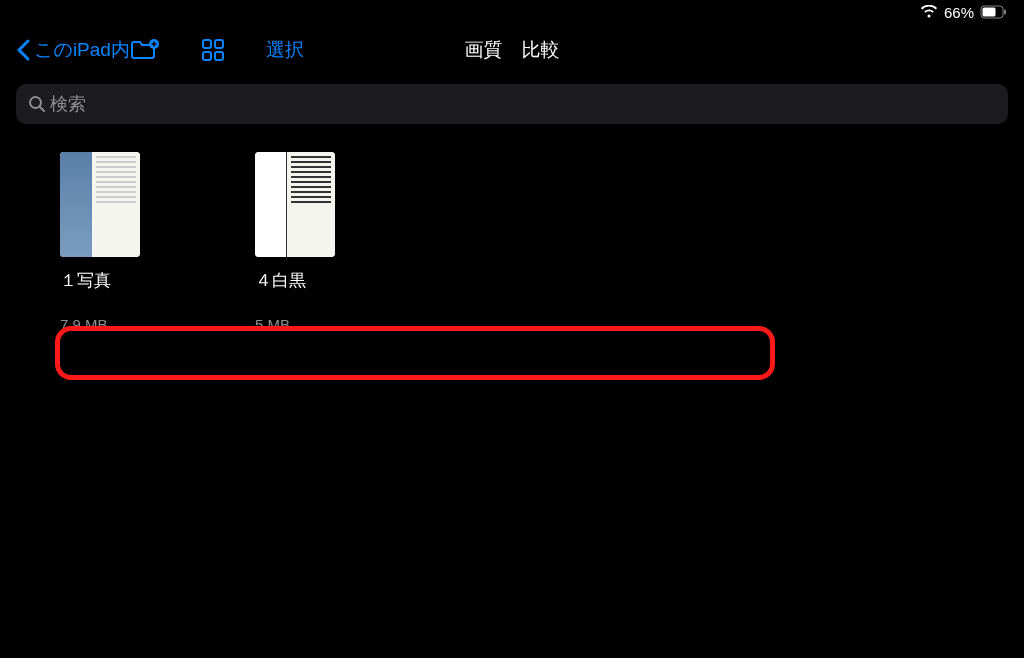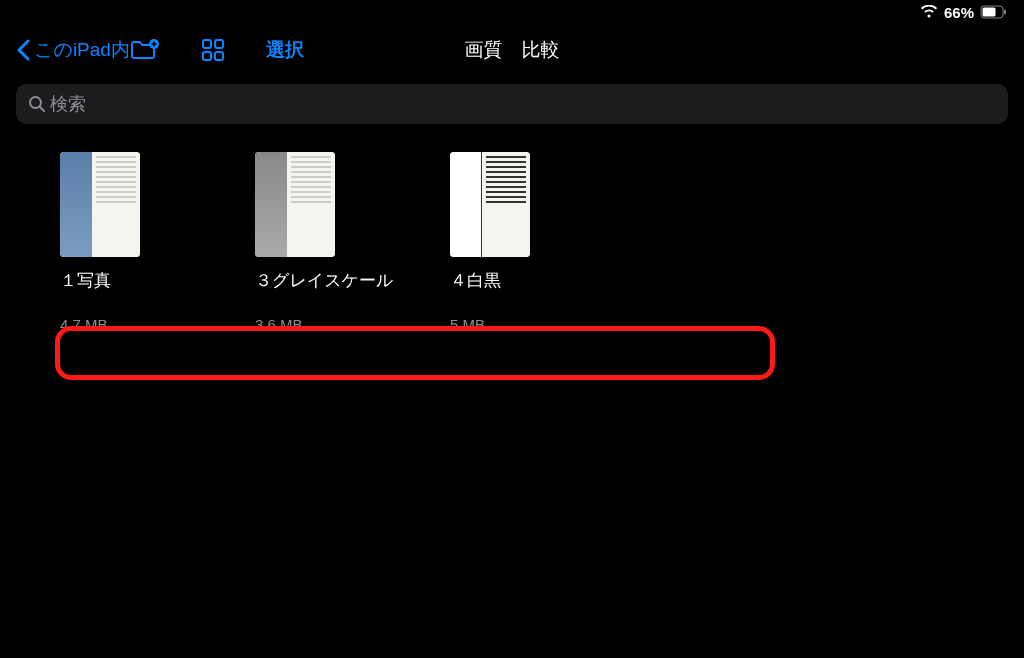--- a/index.html
+++ b/index.html
@@ -15,21 +15,21 @@
     .status-bar {
       height: 24px;
       display: flex;
       justify-content: flex-end;
       align-items: center;
       padding: 0 16px;
       font-size: 15px;
       gap: 6px;
     }
     .wifi-icon { display: inline-flex; align-items: center; }
-    .battery-pct { font-weight: 700; }
+    .battery-pct { font-weight: 400; }
     .battery-icon { display: inline-flex; align-items: center; }
     .nav-bar {
       height: 52px;
       display: flex;
       align-items: center;
       padding: 0 16px;
     }
     .nav-left {
       display: flex;
       align-items: center;
@@ -46,21 +46,20 @@
       font-size: 19px;
       font-weight: 400;
       color: #fff;
       white-space: pre;
     }
     .nav-right {
       display: flex;
       align-items: center;
       gap: 41px;
       color: #0a84ff;
-      font-weight: bold;
     }
     .nav-icon { display: inline-flex; cursor: pointer; }
     .select-btn { font-size: 19px; cursor: pointer; }
     .search-wrap {
       padding: 8px 16px 12px;
     }
     .search-field {
       display: flex;
       align-items: center;
       background: #1c1c1e;
@@ -224,43 +223,24 @@
             <div class="thumb-line"></div>
             <div class="thumb-line"></div>
             <div class="thumb-line"></div>
             <div class="thumb-line"></div>
             <div class="thumb-line"></div>
             <div class="thumb-line"></div>
             <div class="thumb-line"></div>
         </div>
       </div>
       <div class="file-name">１写真</div>
-      <div class="file-size">4.7 MB</div>
+      <div class="file-size">7.9 MB</div>
     </div>
 
 
-    <div class="file-item">
-      <div class="thumb">
-        <div class="thumb-left-gray"></div>
-        <div class="thumb-right">
-          <div class="thumb-line"></div>
-            <div class="thumb-line"></div>
-            <div class="thumb-line"></div>
-            <div class="thumb-line"></div>
-            <div class="thumb-line"></div>
-            <div class="thumb-line"></div>
-            <div class="thumb-line"></div>
-            <div class="thumb-line"></div>
-            <div class="thumb-line"></div>
-            <div class="thumb-line"></div>
-        </div>
-      </div>
-      <div class="file-name">３グレイスケール</div>
-      <div class="file-size">3.6 MB</div>
-    </div>
 
     <div class="file-item">
       <div class="thumb">
         <div class="thumb-left-bw"></div>
         <div class="thumb-right thumb-right-bw">
           <div class="thumb-line"></div>
             <div class="thumb-line"></div>
             <div class="thumb-line"></div>
             <div class="thumb-line"></div>
             <div class="thumb-line"></div>

